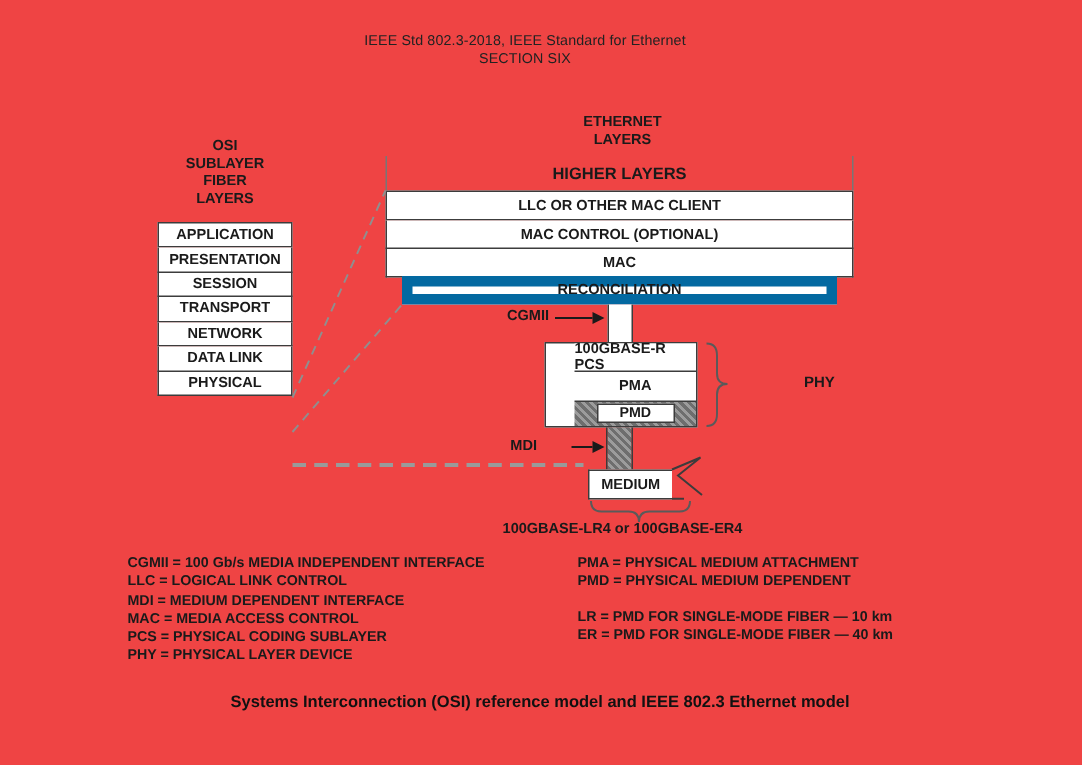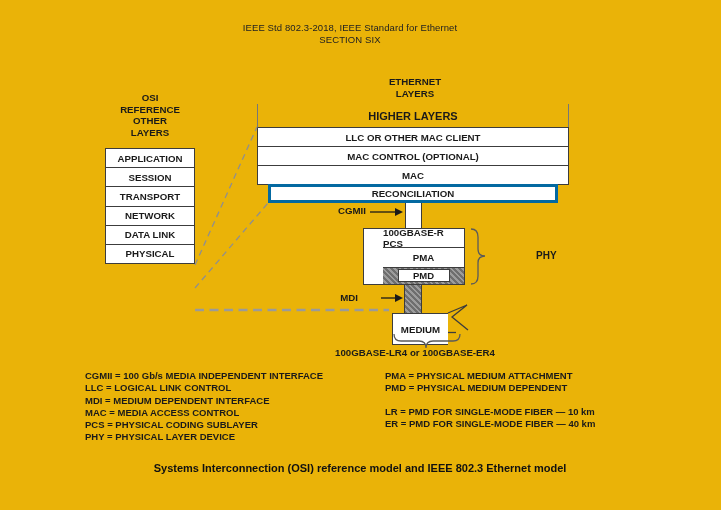--- a/index.html
+++ b/index.html
@@ -1,20 +1,20 @@
 <!DOCTYPE html>
 <html><head>
 <meta charset="utf-8">
 <style>
   * { margin: 0; padding: 0; box-sizing: border-box; }
   html, body { background: #ffffff; }
   .page {
     position: relative;
     width: 721px; height: 510px;
-    background: #eab308;
+    background: #ef4444;
     font-family: "Liberation Sans", sans-serif;
     color: #1a1a1a;
     overflow: hidden;
   }
   .abs { position: absolute; }
   .ctr { text-align: center; }
   .rt  { text-align: right; }
 
   .hdr { font-size: 9.5px; line-height: 11.5px; color: #222; letter-spacing: .1px; }
 
@@ -30,21 +30,21 @@
     white-space: nowrap;
   }
   .stack .row + .row { border-top: none; }
 
   .higher {
     border-left: 1.2px solid #777; border-right: 1.2px solid #777;
     display: flex; align-items: center; justify-content: center;
     font-size: 11px; font-weight: bold;
   }
   .reconciliation {
-    border: 3px solid #0369a1; background: #fff;
+    border: 7px solid #0369a1; background: #fff;
     display: flex; align-items: center; justify-content: center;
     font-size: 9.7px; font-weight: bold;
   }
 
   .conn-white {
     background: #ffffff;
     border-left: 1px solid #3c3c3c; border-right: 1px solid #3c3c3c;
   }
   .hatch {
     background: repeating-linear-gradient(45deg, #6e6e6e 0px, #6e6e6e 2px, #9c9c9c 2px, #9c9c9c 4px);
@@ -87,27 +87,28 @@
 
 <div class="page">
 
   <div class="abs hdr ctr" style="left:125px; top:22px; width:450px;">
     <div>IEEE Std 802.3-2018, IEEE Standard for Ethernet</div>
     <div>SECTION SIX</div>
   </div>
 
   <div class="abs blk-title ctr" style="left:98px; top:92px; width:104px;">
     <div>OSI</div>
-    <div>REFERENCE</div>
-    <div>OTHER</div>
+    <div>SUBLAYER</div>
+    <div>FIBER</div>
     <div>LAYERS</div>
   </div>
 
   <div class="abs stack" style="left:105px; top:148px; width:90px; height:116px;">
     <div class="row">APPLICATION</div>
+    <div class="row">PRESENTATION</div>
     <div class="row">SESSION</div>
     <div class="row">TRANSPORT</div>
     <div class="row">NETWORK</div>
     <div class="row">DATA LINK</div>
     <div class="row">PHYSICAL</div>
   </div>
 
   <div class="abs blk-title ctr" style="left:363px; top:76px; width:104px;">
     <div>ETHERNET</div>
     <div>LAYERS</div>
@@ -134,21 +135,21 @@
       <div class="pmdlabel">PMD</div>
     </div>
   </div>
 
   <div class="abs phy-label" style="left:492px; top:250px;padding-left:44px;">PHY</div>
 
   <div class="abs hatch conn-hatch" style="left:404px; top:285px; width:18px; height:28px;"></div>
 
   <div class="abs iface-label rt" style="left:328px; top:293px; width:30px;">MDI</div>
 
-  <div class="abs medium" style="left:392px; top:313px; width:56px; height:32px;">MEDIUM</div>
+  <div class="abs medium" style="left:392px; top:313px; width:56px; height:20px;">MEDIUM</div>
 
   <div class="abs variants ctr" style="left:320px; top:347px; width:190px;">100GBASE-LR4 or 100GBASE-ER4</div>
 
   <div class="abs legend" style="left:85px; top:370px;">
     <div>CGMII = 100 Gb/s MEDIA INDEPENDENT INTERFACE</div>
     <div>LLC = LOGICAL LINK CONTROL</div>
     <div>MDI = MEDIUM DEPENDENT INTERFACE</div>
     <div>MAC = MEDIA ACCESS CONTROL</div>
     <div>PCS = PHYSICAL CODING SUBLAYER</div>
     <div>PHY = PHYSICAL LAYER DEVICE</div>

